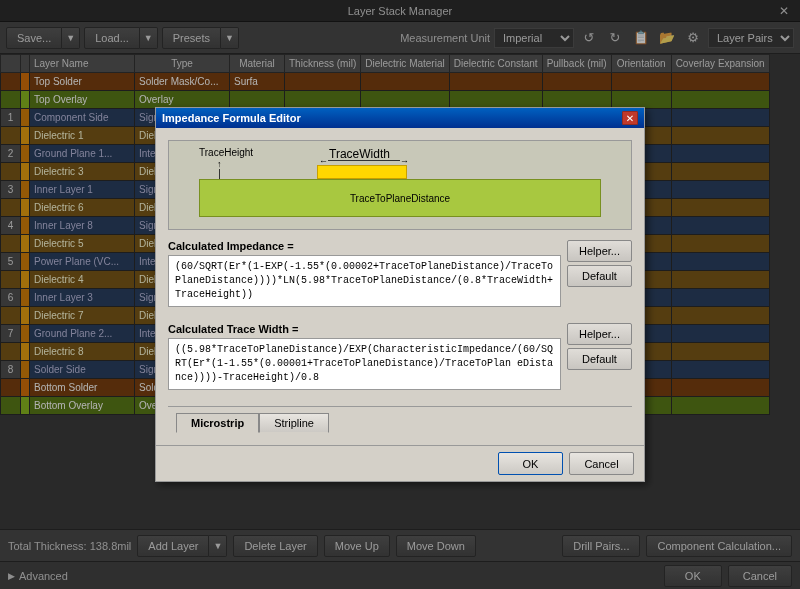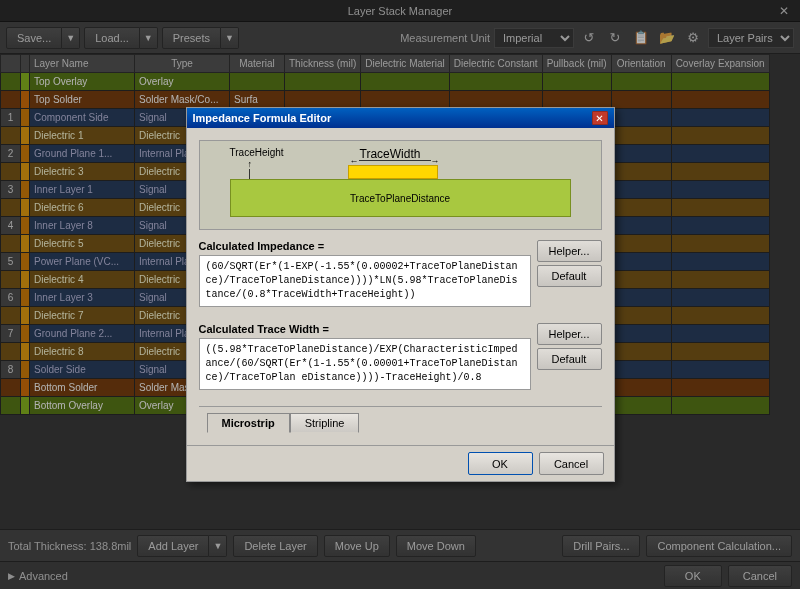--- a/index.html
+++ b/index.html
@@ -234,21 +234,21 @@
       background: rgba(0,0,0,0.3);
       display: flex;
       align-items: center;
       justify-content: center;
       z-index: 100;
     }
     .dialog {
       background: #d4d0c8;
       border: 1px solid #999;
       box-shadow: 3px 3px 8px rgba(0,0,0,0.5);
-      width: 429px;
+      width: 490px;
       color: #000;
       font-size: 11px;
     }
     .dialog-title-bar {
       background: linear-gradient(to bottom, #0060c0, #003090);
       color: #fff;
       height: 20px;
       display: flex;
       align-items: center;
       padding: 0 6px;
@@ -440,39 +440,39 @@
           <th style="width:55px;">Material</th>
           <th style="width:70px;">Thickness (mil)</th>
           <th style="width:80px;">Dielectric Material</th>
           <th style="width:65px;">Dielectric Constant</th>
           <th style="width:65px;">Pullback (mil)</th>
           <th style="width:60px;">Orientation</th>
           <th style="width:65px;">Coverlay Expansion</th>
         </tr>
       </thead>
       <tbody id="layer-tbody">
-      <tr style="background: rgb(90, 122, 24); color: rgb(255, 255, 255);">
+      <tr style="background: rgb(122, 64, 16); color: rgb(255, 255, 255);">
+            <td style="text-align: center; background: rgb(122, 64, 16); color: rgb(255, 255, 255); width: 18px; font-size: 10px;"></td>
+            <td style="width: 6px; padding: 0px; background: rgb(212, 112, 10);"></td>
+            <td style="font-size: 10px;">Top Solder</td>
+            <td style="font-size: 10px;">Solder Mask/Co...</td>
+            <td style="font-size: 10px;">Surfa</td>
+            <td></td>
+            <td></td>
+            <td></td>
+            <td></td>
+            <td></td>
+            <td></td>
+          </tr>
+          <tr style="background: rgb(90, 122, 24); color: rgb(255, 255, 255);">
             <td style="text-align: center; background: rgb(90, 122, 24); color: rgb(255, 255, 255); width: 18px; font-size: 10px;"></td>
             <td style="width: 6px; padding: 0px; background: rgb(138, 184, 32);"></td>
             <td style="font-size: 10px;">Top Overlay</td>
             <td style="font-size: 10px;">Overlay</td>
             <td style="font-size: 10px;"></td>
-            <td></td>
-            <td></td>
-            <td></td>
-            <td></td>
-            <td></td>
-            <td></td>
-          </tr>
-          <tr style="background: rgb(122, 64, 16); color: rgb(255, 255, 255);">
-            <td style="text-align: center; background: rgb(122, 64, 16); color: rgb(255, 255, 255); width: 18px; font-size: 10px;"></td>
-            <td style="width: 6px; padding: 0px; background: rgb(212, 112, 10);"></td>
-            <td style="font-size: 10px;">Top Solder</td>
-            <td style="font-size: 10px;">Solder Mask/Co...</td>
-            <td style="font-size: 10px;">Surfa</td>
             <td></td>
             <td></td>
             <td></td>
             <td></td>
             <td></td>
             <td></td>
           </tr>
           <tr style="background: rgb(42, 64, 96); color: rgb(187, 187, 221);">
             <td style="text-align: center; background: rgb(80, 80, 80); color: rgb(221, 221, 221); width: 18px; font-size: 10px;">1</td>
             <td style="width: 6px; padding: 0px; background: rgb(212, 128, 10);"></td>

